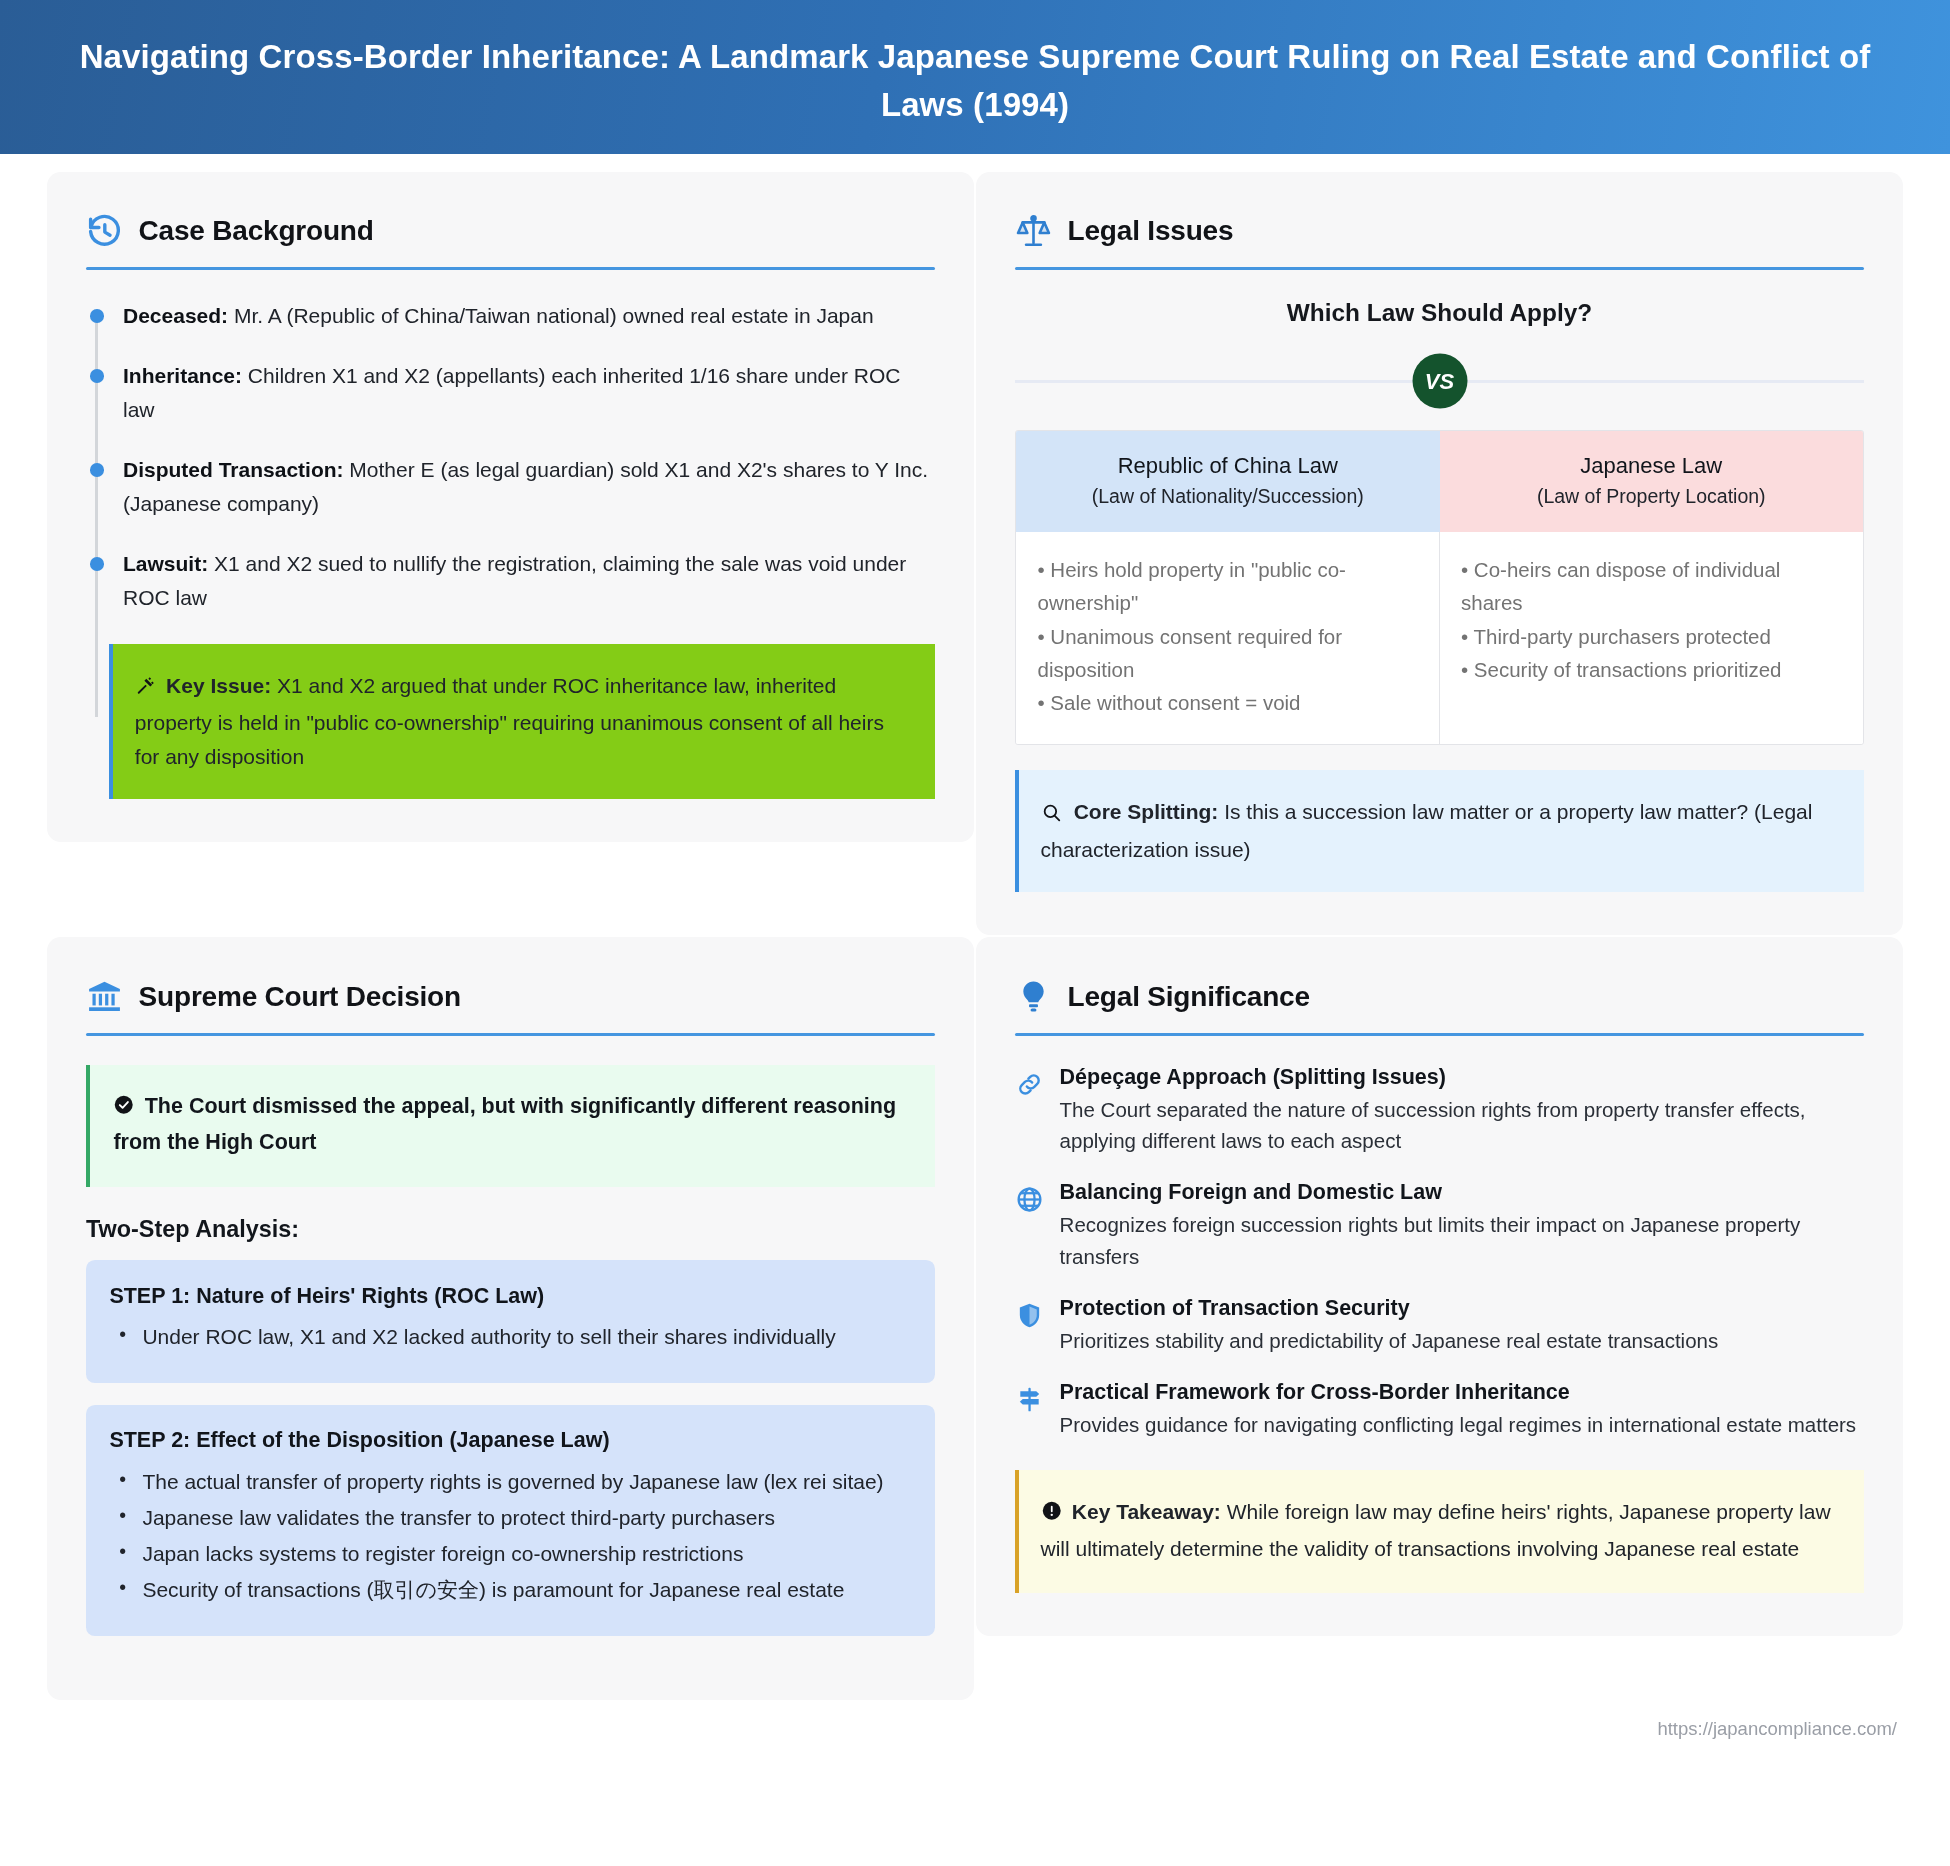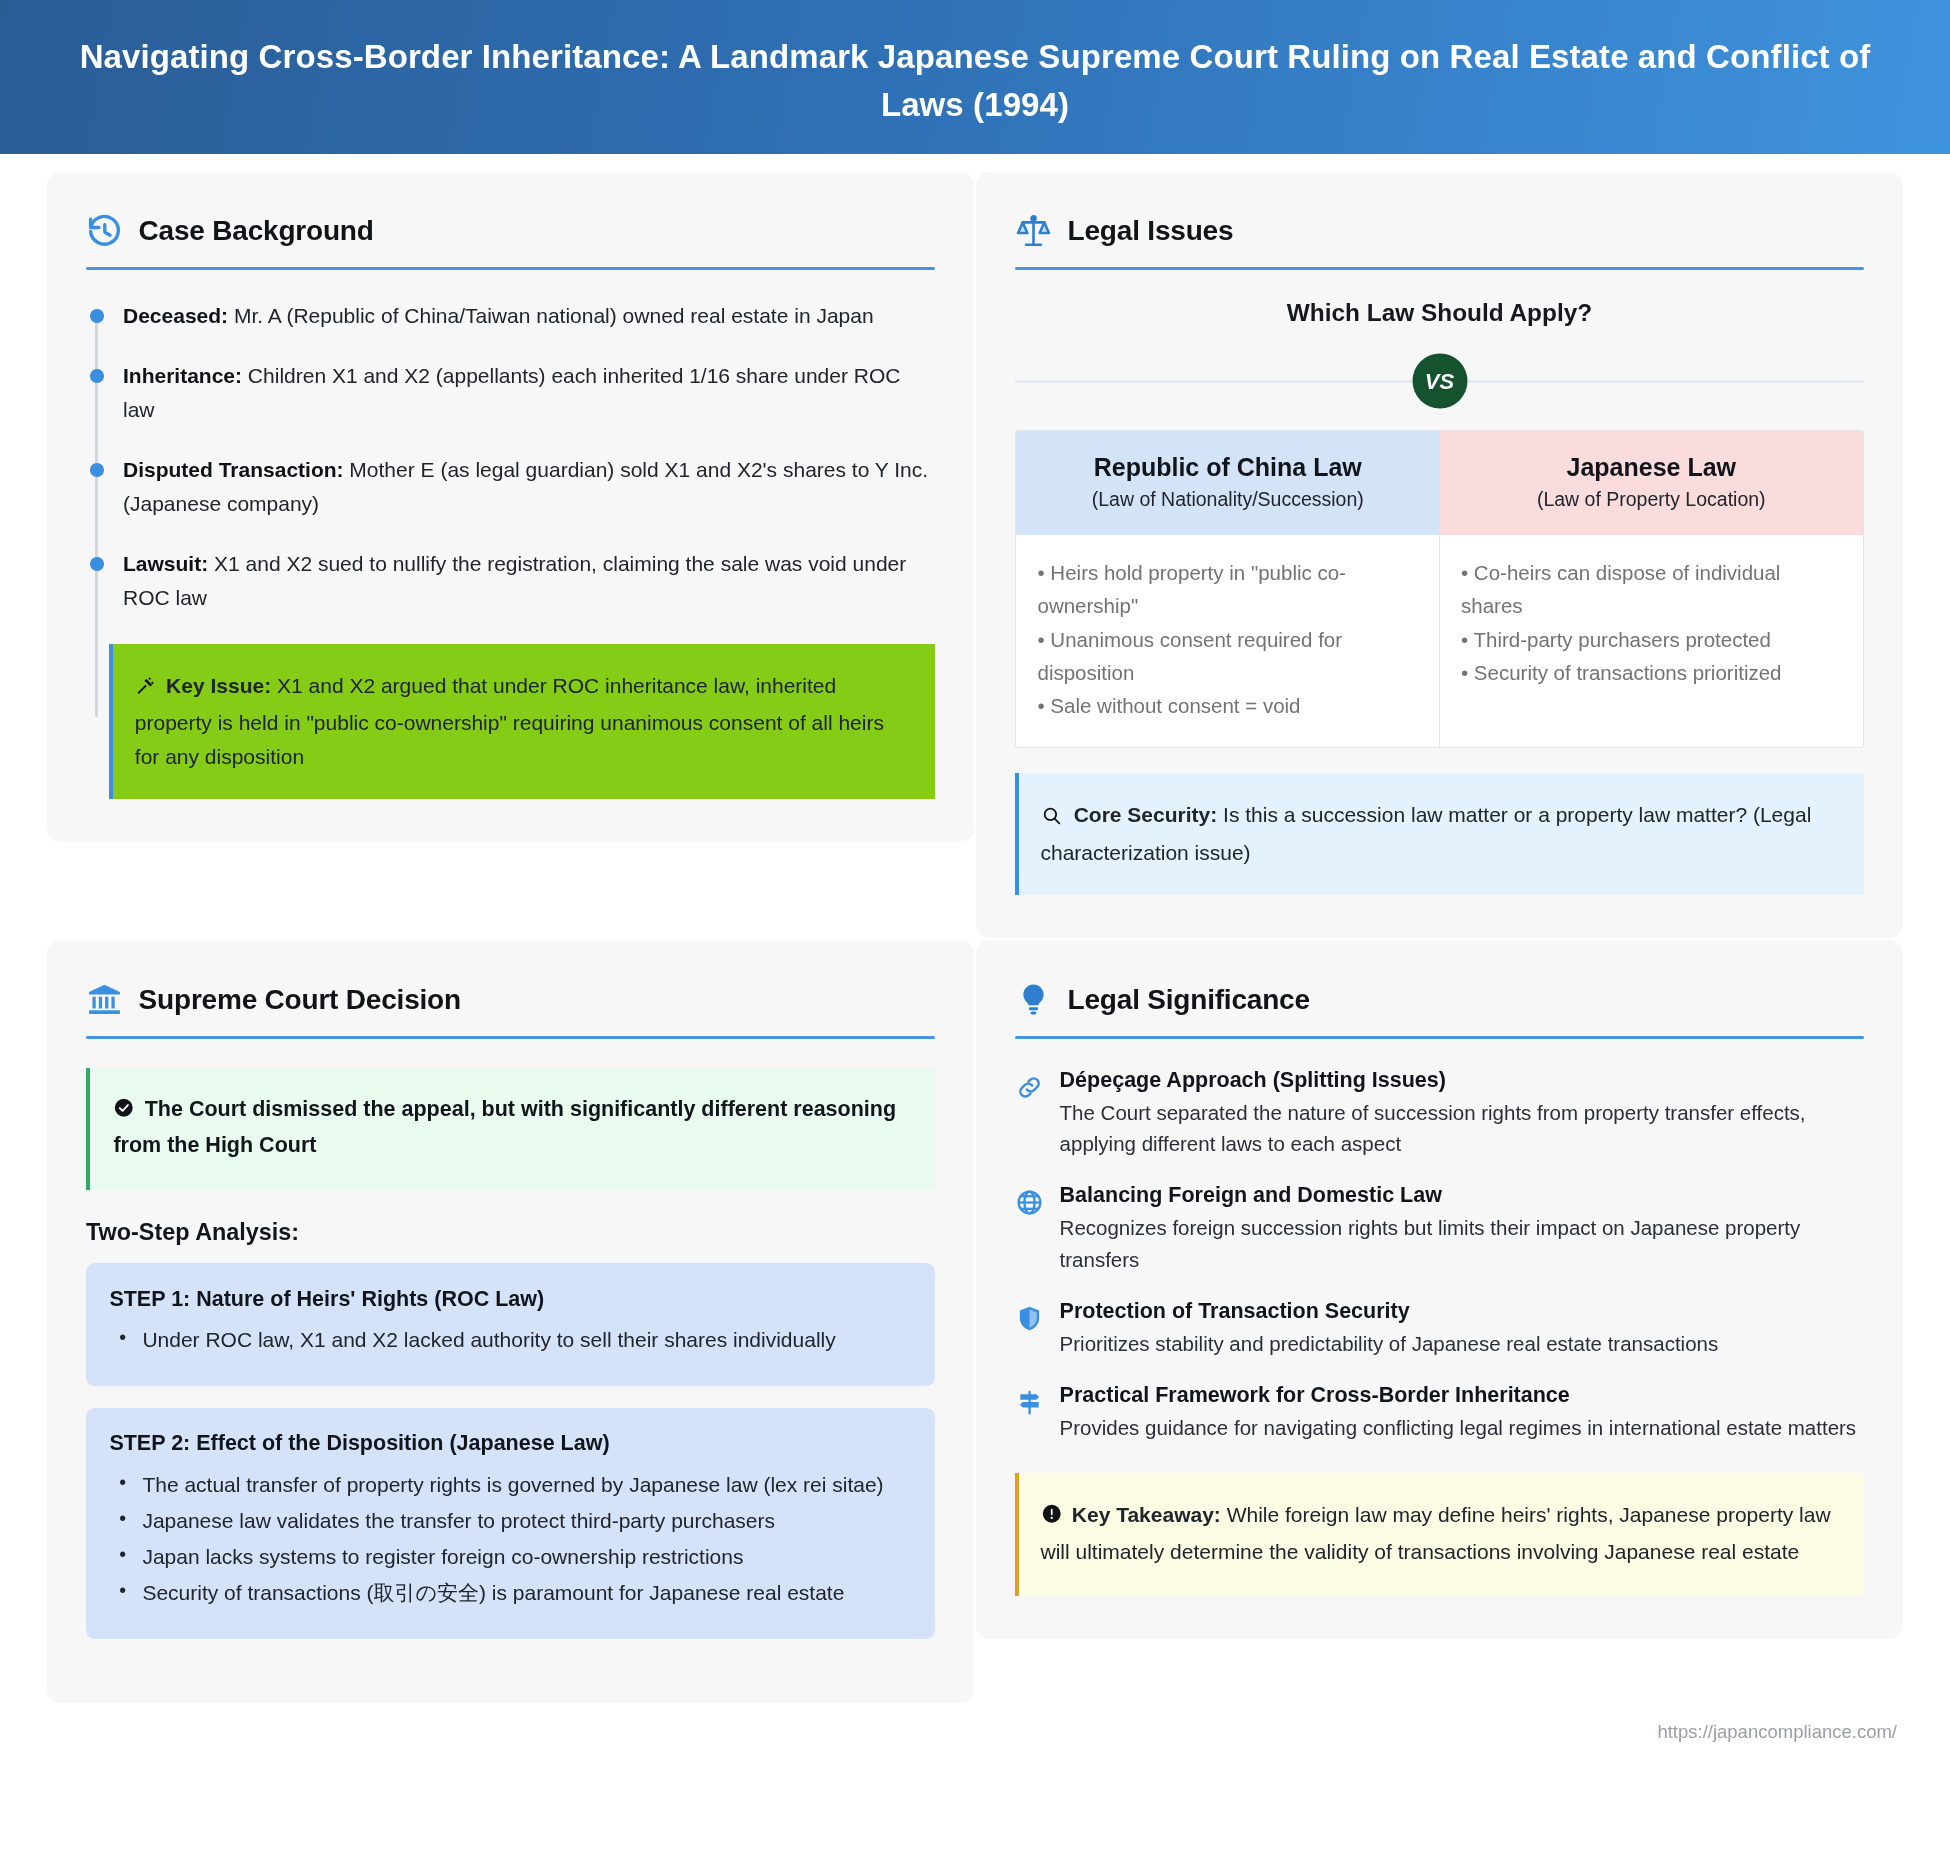--- a/index.html
+++ b/index.html
@@ -135,21 +135,21 @@
     border: 1px solid #e3e4e8;
     border-radius: 2.9px;
     overflow: hidden;
   }
   .cmp-h {
     padding: 21.5px 15.6px 23.4px 15.6px;
     text-align: center;
   }
   .cmp-h.l { background: #d3e4f8; }
   .cmp-h.r { background: #fbdcdd; }
-  .cmp-h .t { font-size: 25px; font-weight: bold; color: #11151b; }
+  .cmp-h .t { font-size: 22px; font-weight: normal; color: #11151b; }
   .cmp-h .s { font-size: 19.5px; color: #20242b; margin-top: 6.8px; }
   .cmp-b {
     background: #ffffff;
     padding: 21.5px 21.5px 25px 21.5px;
     font-size: 20.5px;
     line-height: 1.62;
     color: #737373;
   }
   .cmp-b.l { border-right: 1px solid #e3e4e8; }
   .cmp-b div { white-space: pre-line; }
@@ -331,21 +331,21 @@
 • Security of transactions prioritized</div>
       </div>
     </div>
 
     <div class="callout-q">
       <span class="ci">
         <svg viewBox="0 0 24 24" width="21.5" height="21.5" fill="none" stroke="#111317" stroke-width="2" stroke-linecap="round">
           <circle cx="10.5" cy="10.5" r="6.4"></circle>
           <line x1="15.4" y1="15.4" x2="20.4" y2="20.4"></line>
         </svg>
-      </span><b>Core Security:</b><span> Is this a succession law matter or a property law matter? (Legal characterization issue)</span>
+      </span><b>Core Splitting:</b><span> Is this a succession law matter or a property law matter? (Legal characterization issue)</span>
     </div>
   </section>
 
   <section class="card bg-b">
     <div class="card-head">
       <span class="ico">
         <svg viewBox="0 0 24 24" width="37" height="37" fill="#3b8fe0">
           <path d="M12 2.4 L22 7.2 L22 8.8 L2 8.8 L2 7.2 Z"></path>
           <rect x="4.2" y="10.2" width="2.1" height="7.6"></rect>
           <rect x="8.3" y="10.2" width="2.1" height="7.6"></rect>

